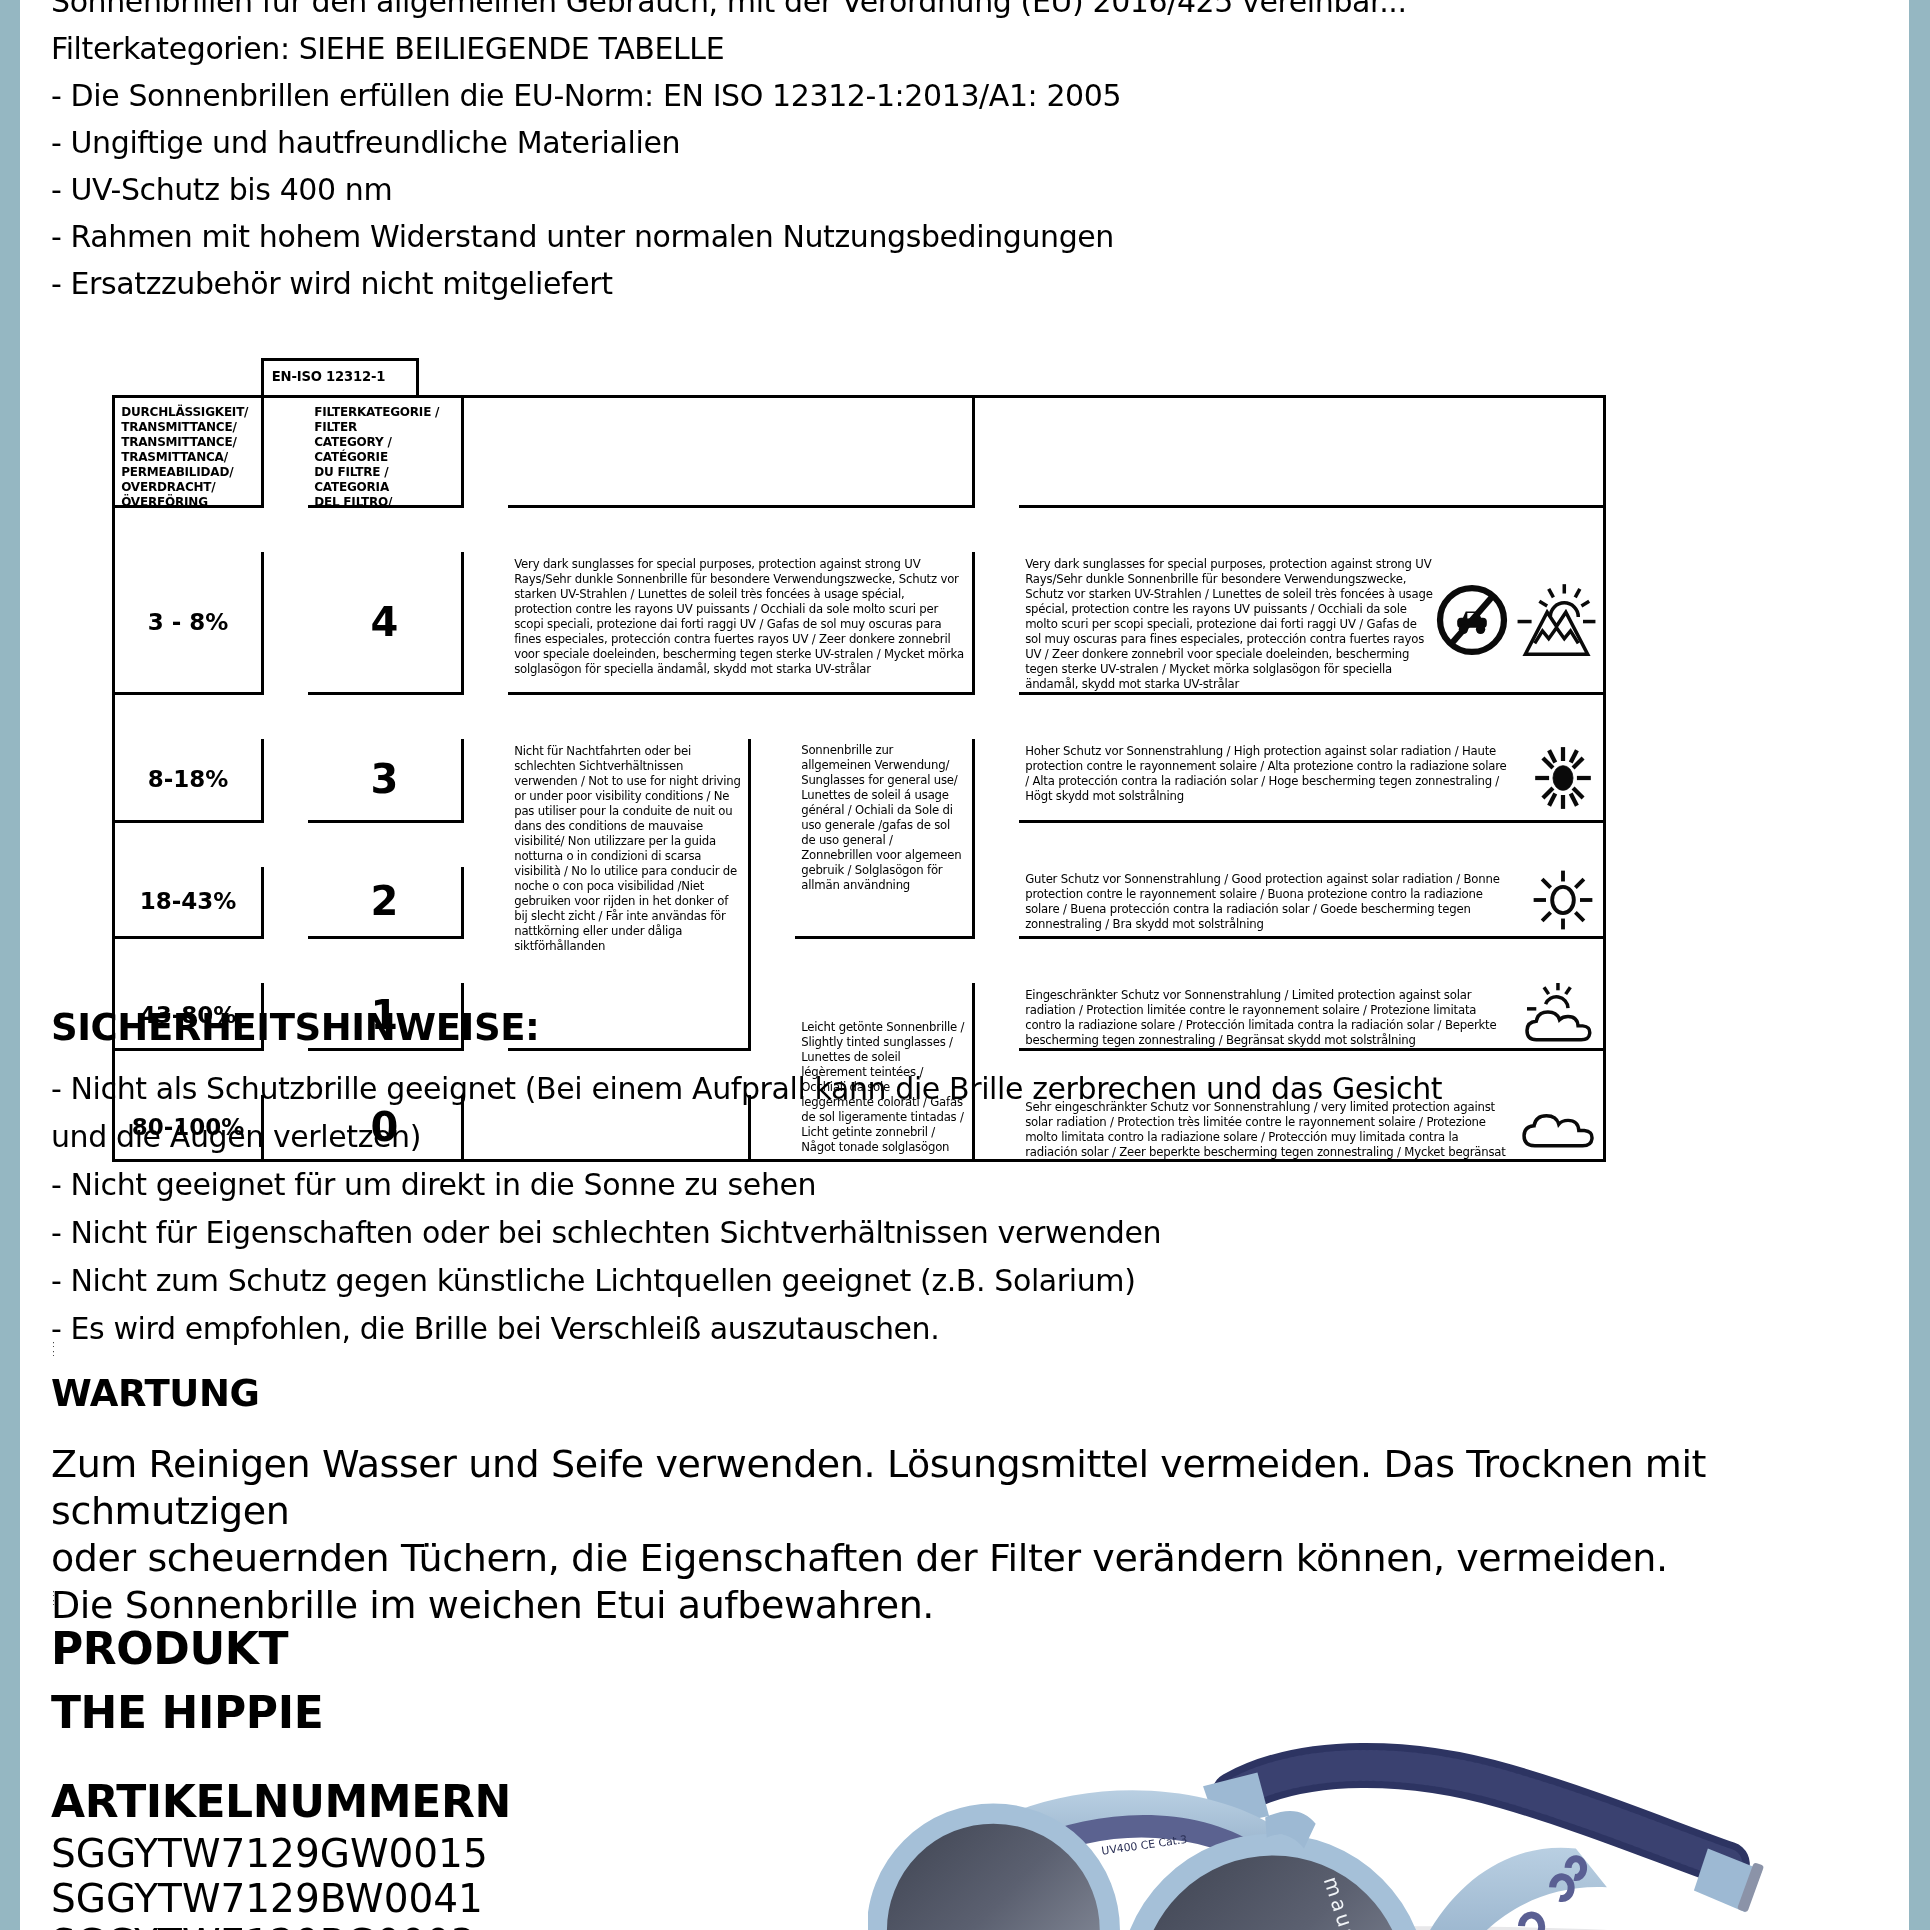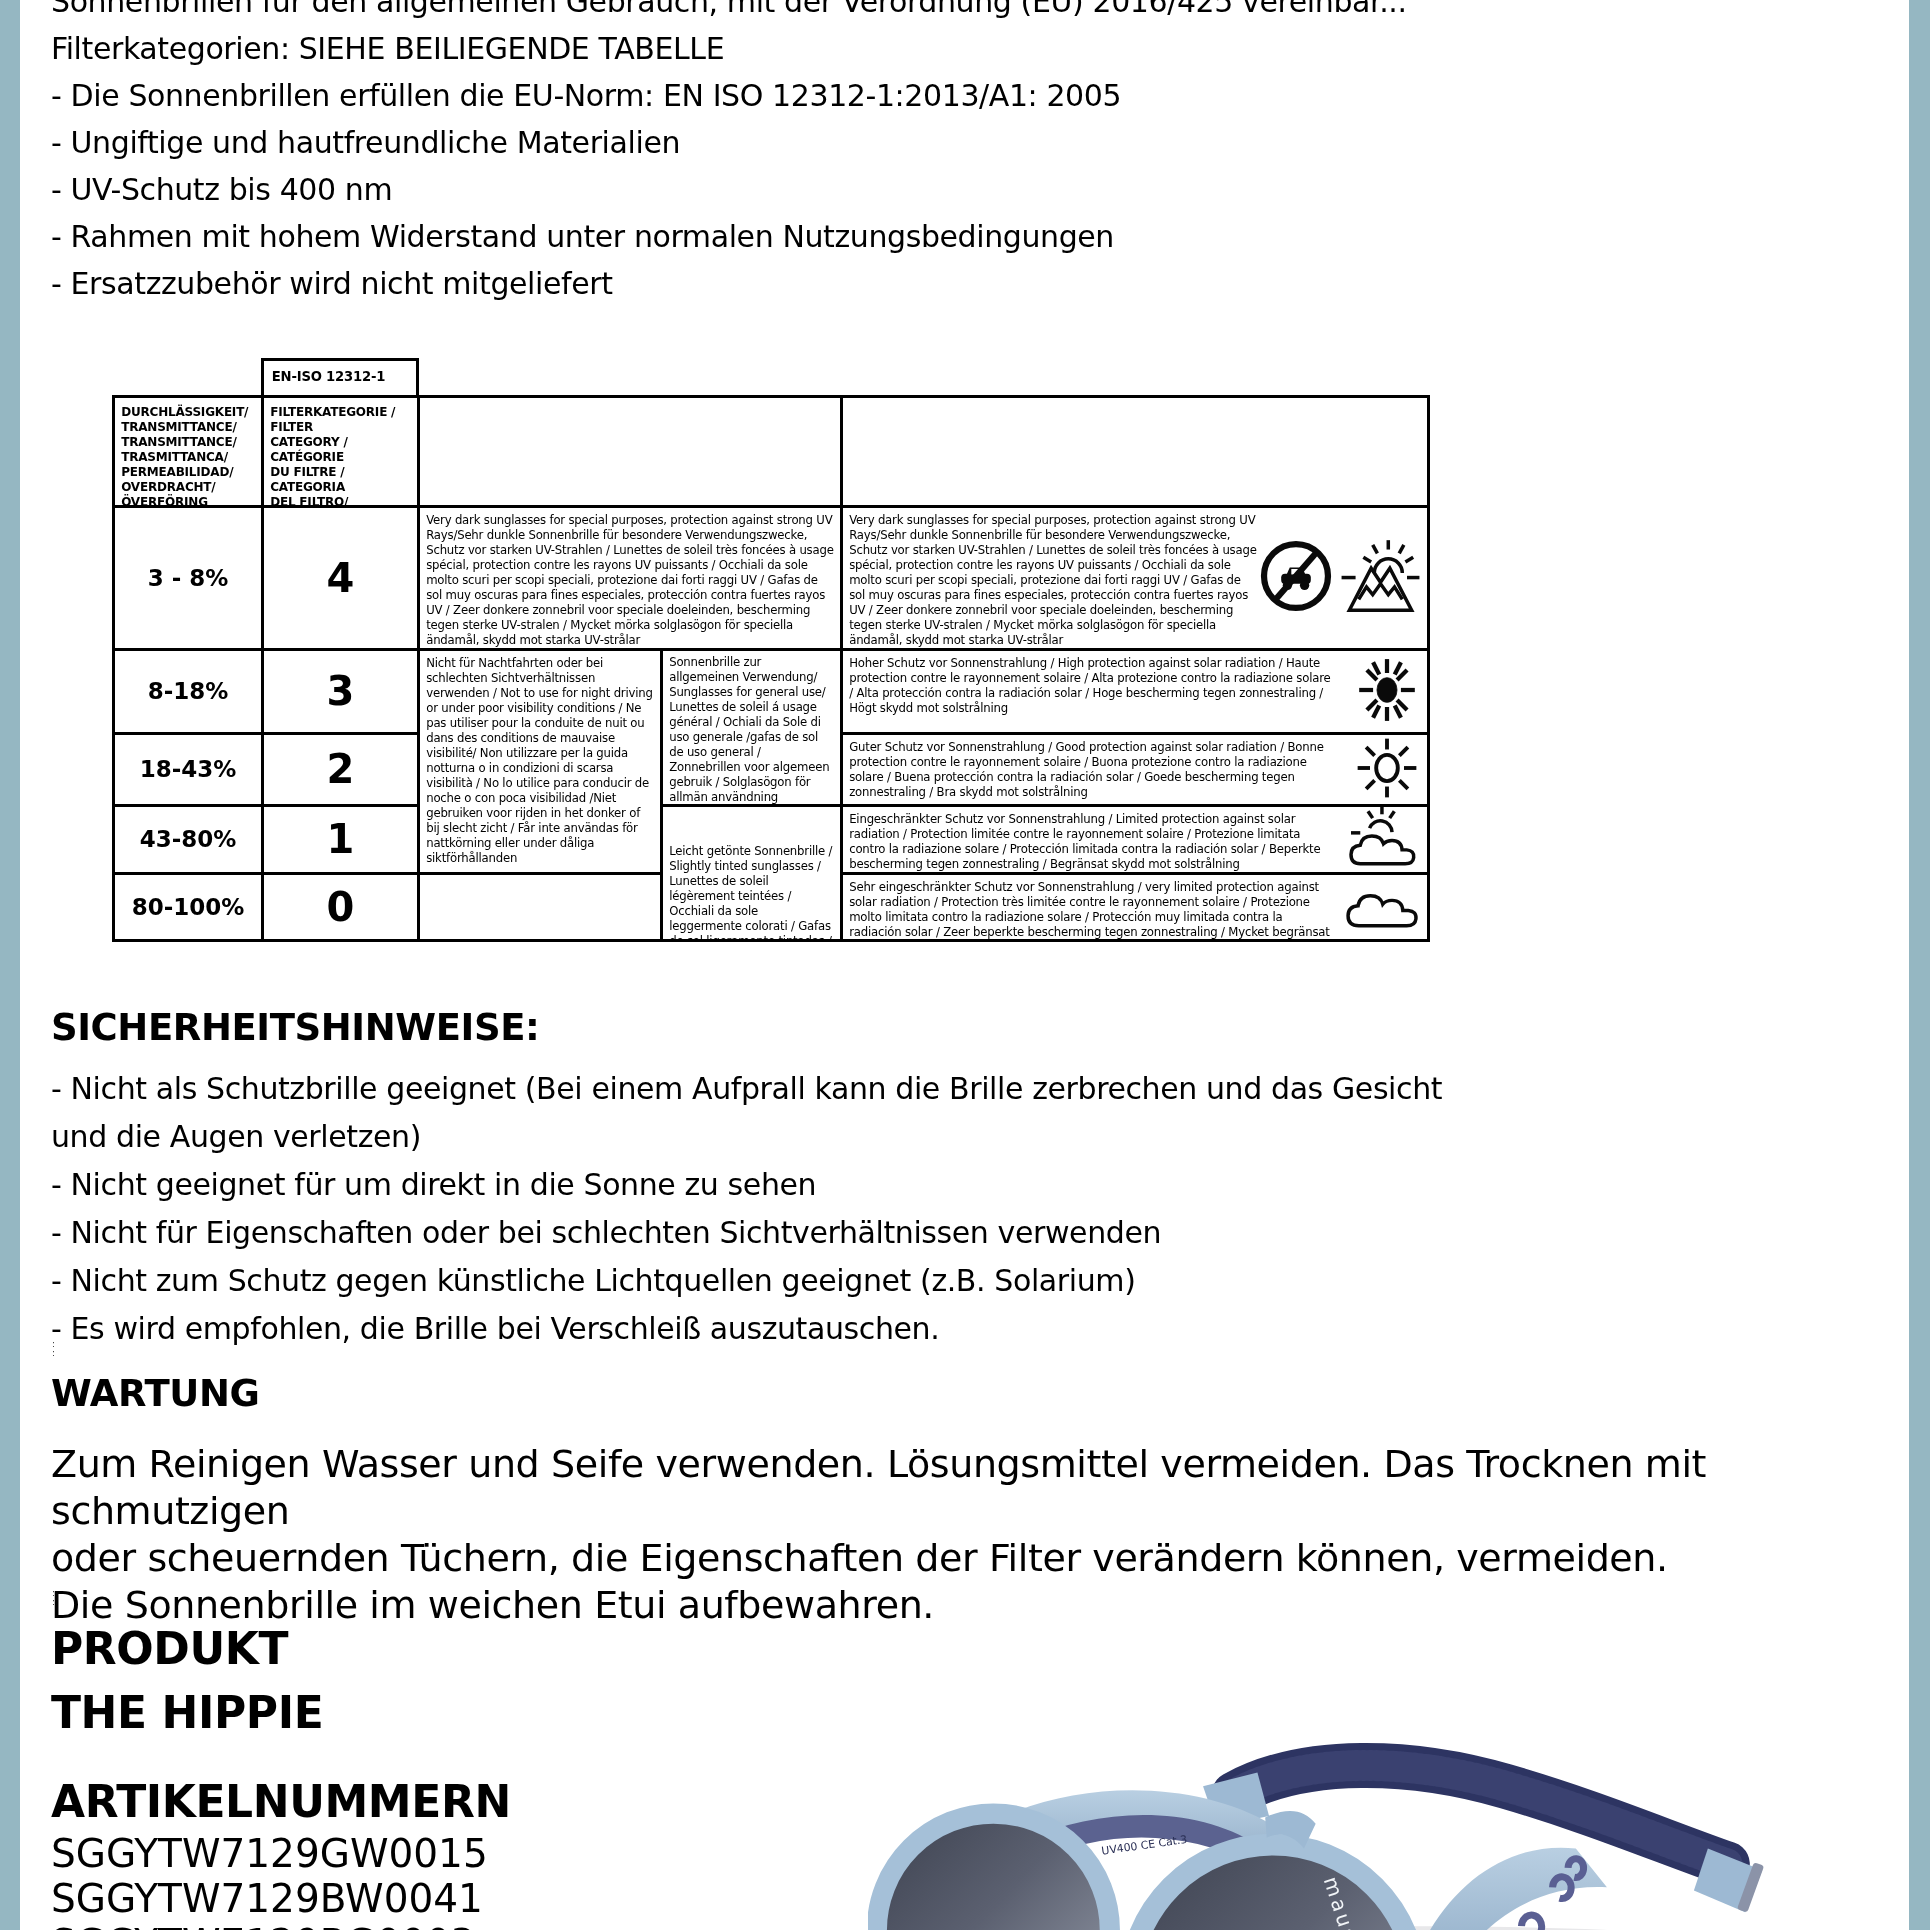--- a/index.html
+++ b/index.html
@@ -20,21 +20,21 @@
   .ftable{display:grid;border:3.9px solid #000;
           grid-template-columns:149px 156px 243px 180px 584px;
           grid-template-rows:110px 143px 84px 72px 68px 64px;
           grid-template-areas:
             "h1 h2 h34 h34 h5"
             "t4 k4 u4  u4  p4"
             "t3 k3 nd  ge  p3"
             "t2 k2 nd  ge  p2"
             "t1 k1 nd  ti  p1"
             "t0 k0 e0  ti  p0";
-          font-size:11.7px;line-height:15px;letter-spacing:-0.2px;}
+          font-size:11.7px;line-height:15px;letter-spacing:-0.2px;gap:44px;}
   .cell{border-right:3.1px solid #000;border-bottom:3.1px solid #000;box-sizing:border-box;padding:4.7px 6.2px;overflow:hidden;}
   .cell.last-col{border-right:none;}
   .cell.last-row{border-bottom:none;}
   .hdr{font-weight:bold;font-size:12px;line-height:15px;white-space:pre-line;padding-top:7px;}
   .trans{display:flex;align-items:center;justify-content:center;font-weight:bold;font-size:23px;letter-spacing:0;}
   .kat{display:flex;align-items:center;justify-content:center;font-weight:bold;font-size:40px;letter-spacing:0;}
   .prot{display:flex;align-items:flex-start;}
   .prot .ptxt{flex:1 1 auto;}
   .prot .picons{flex:0 0 auto;display:flex;align-items:center;justify-content:flex-end;gap:4.7px;height:100%;}
   .ge-pad{padding-top:4px;}

